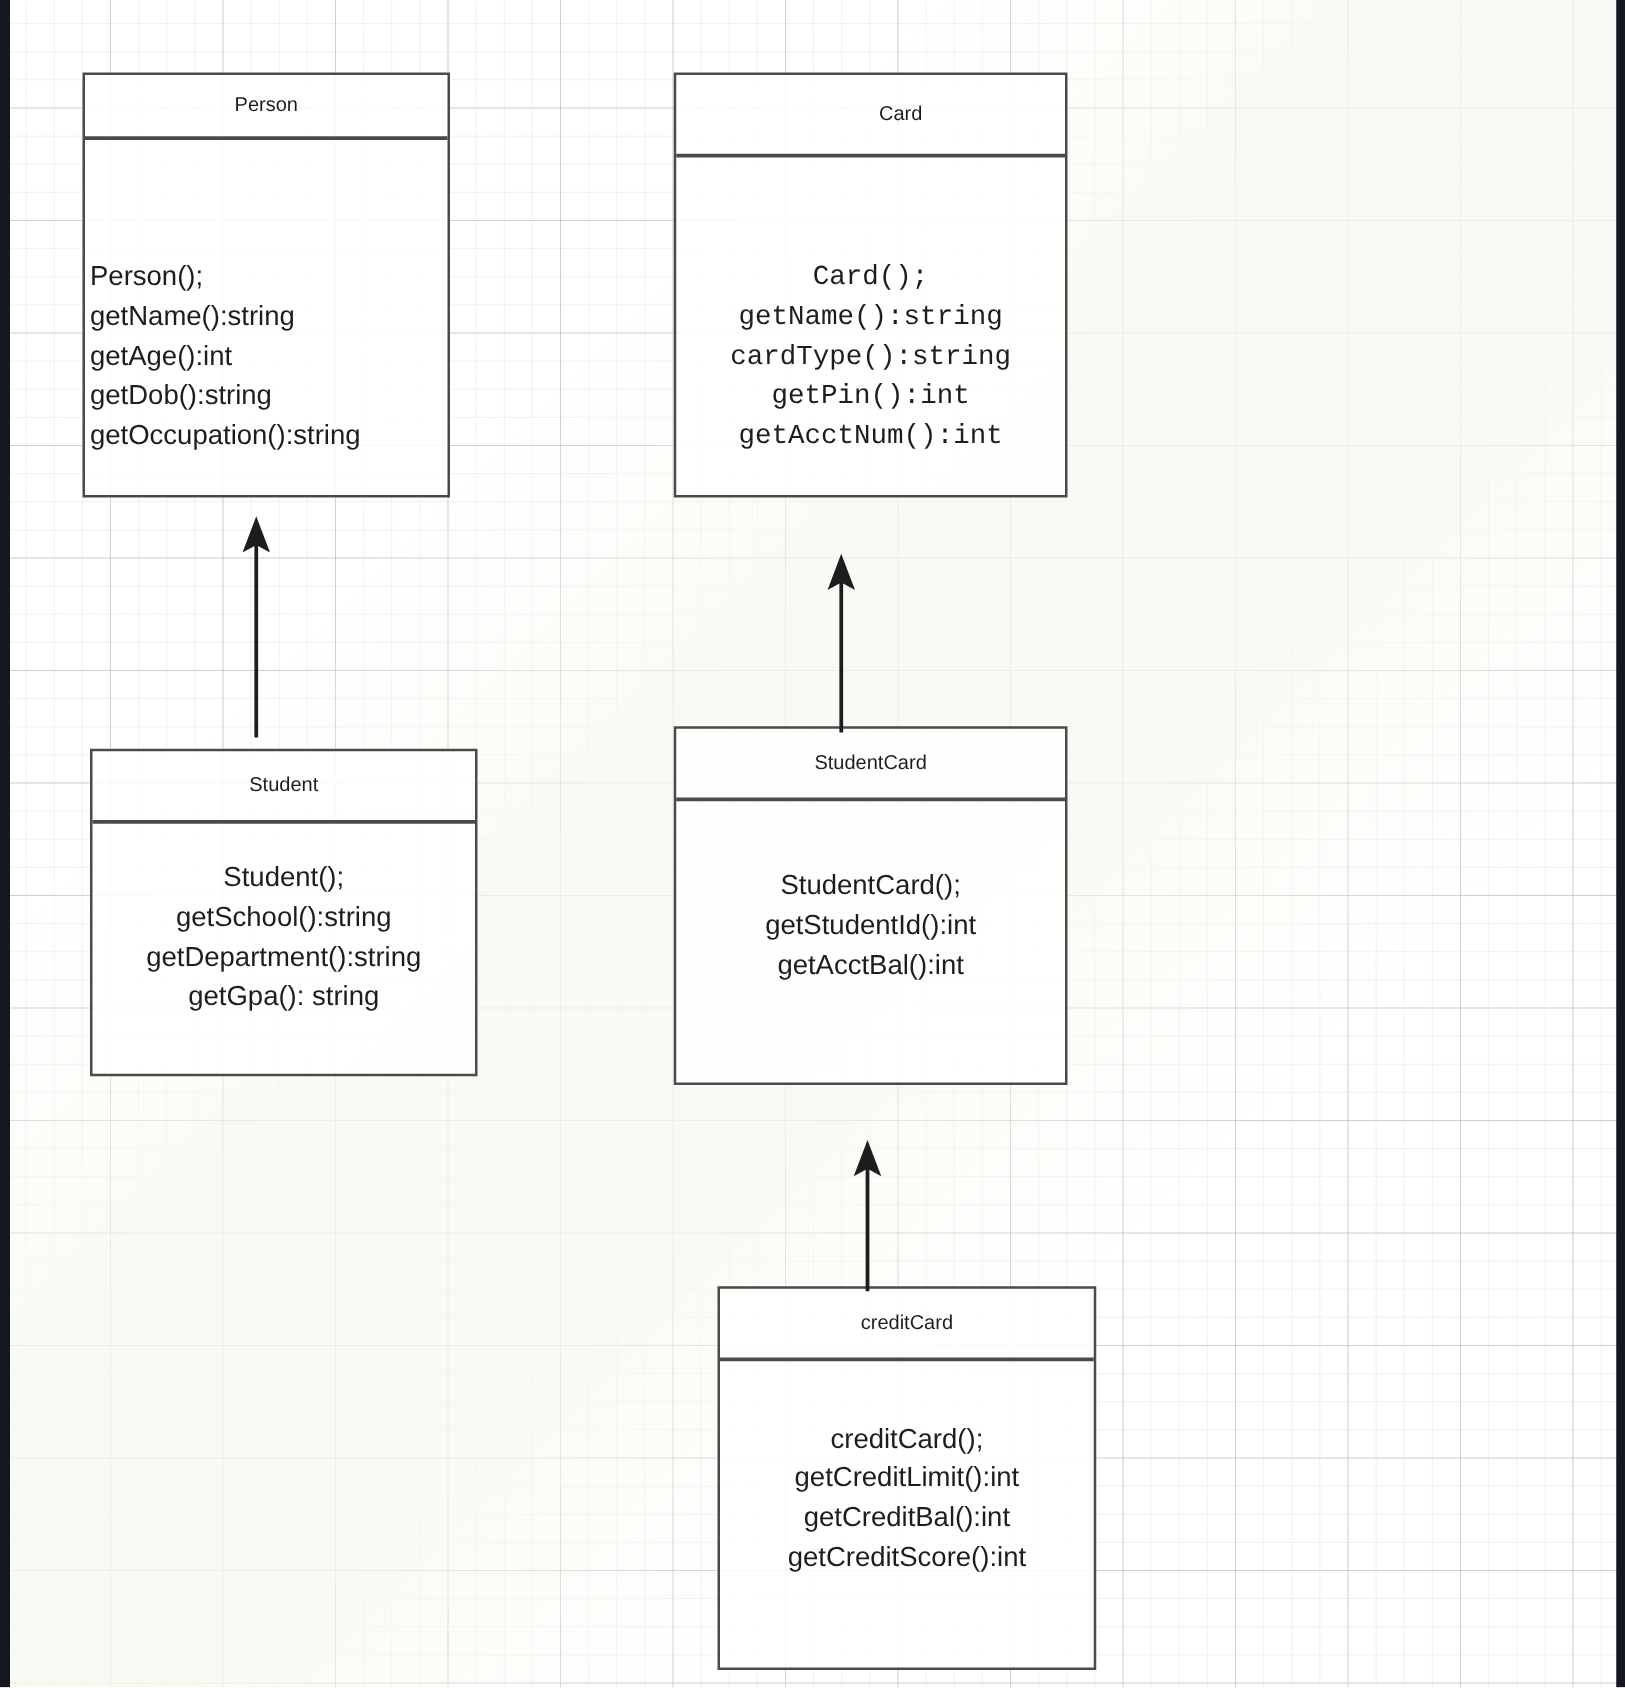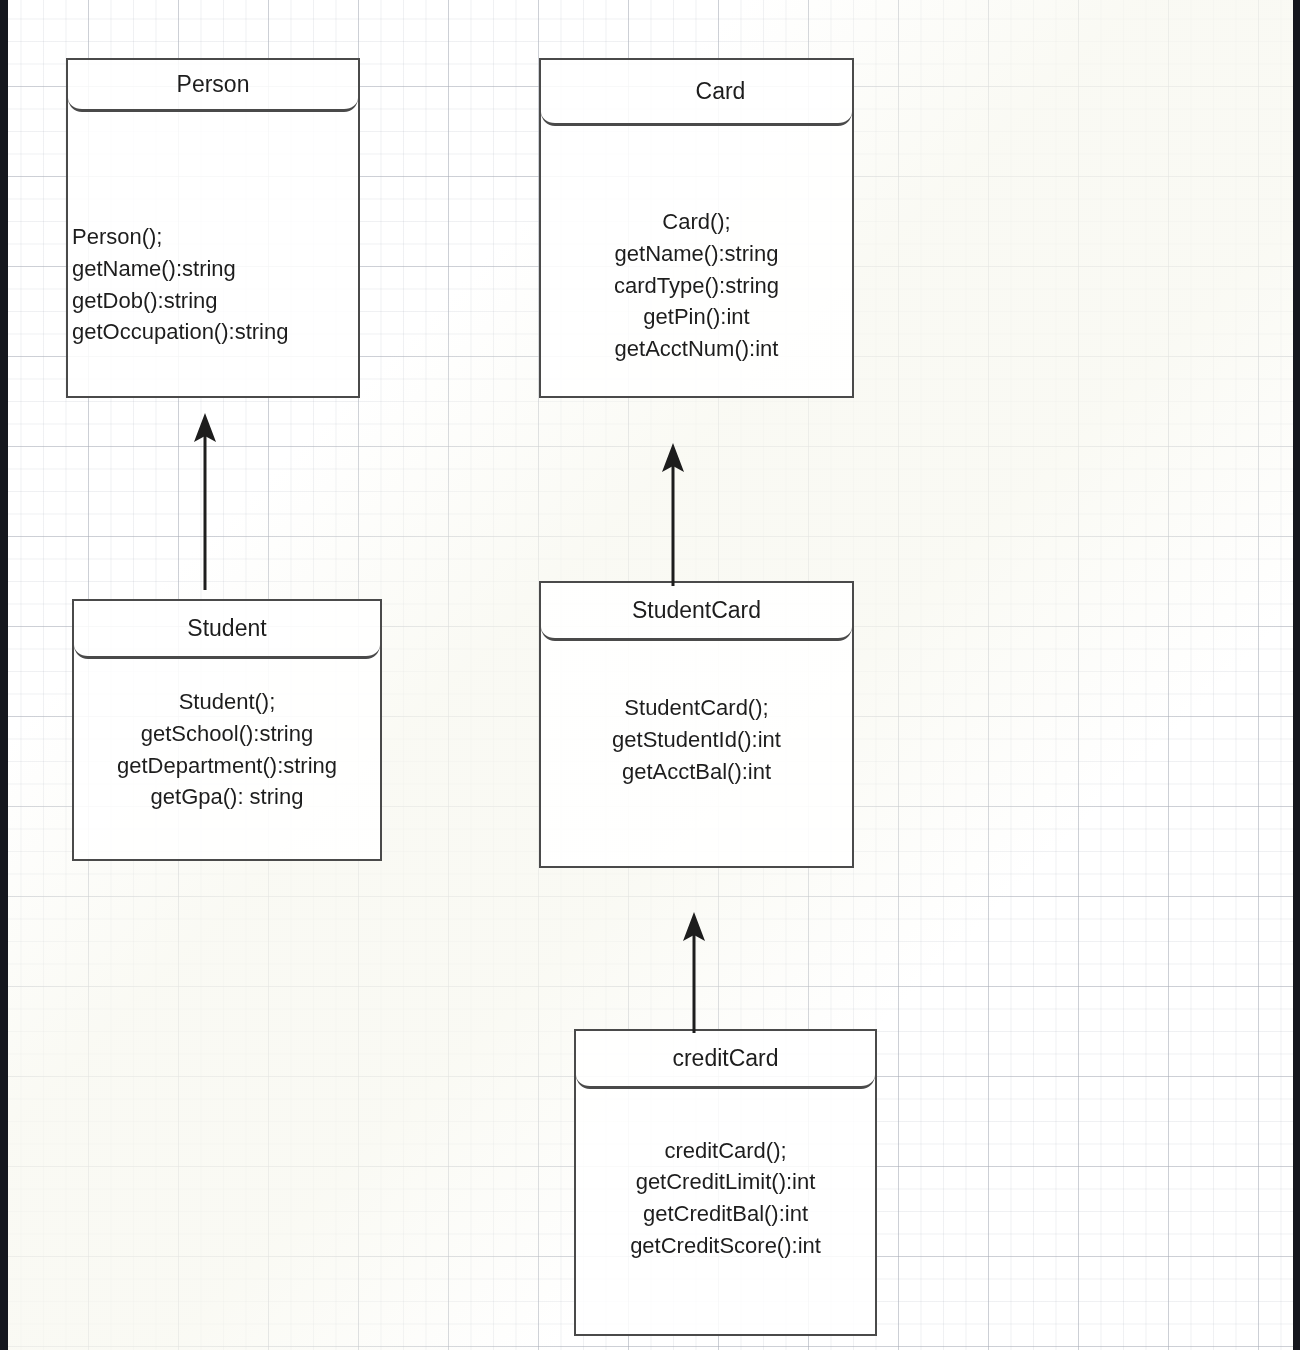--- a/index.html
+++ b/index.html
@@ -67,26 +67,25 @@
     position: absolute;
     box-sizing: border-box;
     border: 2px solid #4a4a4a;
     background: rgba(255,255,255,0.86);
   }
   .uml-title {
     box-sizing: border-box;
     border-bottom: 3px solid #4a4a4a;
     text-align: center;
     color: #1d1d1d;
-    font-size: 23px;
+    font-size: 16px;
     line-height: 1.1;
     display: flex;
     align-items: center;
     justify-content: center;
-    border-radius: 14px;
   }
   .uml-members {
     box-sizing: border-box;
     color: #1d1d1d;
     font-size: 22px;
     line-height: 1.44;
     white-space: pre;
     display: flex;
     flex-direction: column;
     justify-content: center;
@@ -106,28 +105,29 @@
 <div id="canvas">
 
   <div id="grid"></div>
   <div id="wash"></div>
 
   <div class="uml-class" style="left:66px; top:58px; width:294px; height:340px;">
     <div class="uml-title" style="height:52px;">Person</div>
     <div class="uml-members align-left" style="height:285px; padding-top:60px;">
       <div>Person();</div>
       <div>getName():string</div>
+      <div>getAge():int</div>
       <div>getDob():string</div>
       <div>getOccupation():string</div>
     </div>
   </div>
 
   <div class="uml-class" style="left:539px; top:58px; width:315px; height:340px;">
     <div class="uml-title" style="height:66px;padding-left:48px;">Card</div>
-    <div class="uml-members align-center" style="height:271px; padding-top:48px;">
+    <div class="uml-members align-center" style="height:271px; padding-top:48px;font-family:Liberation Mono, monospace;">
       <div>Card();</div>
       <div>getName():string</div>
       <div>cardType():string</div>
       <div>getPin():int</div>
       <div>getAcctNum():int</div>
     </div>
   </div>
 
   <div class="uml-class" style="left:72px; top:599px; width:310px; height:262px;">
     <div class="uml-title" style="height:58px;">Student</div>

